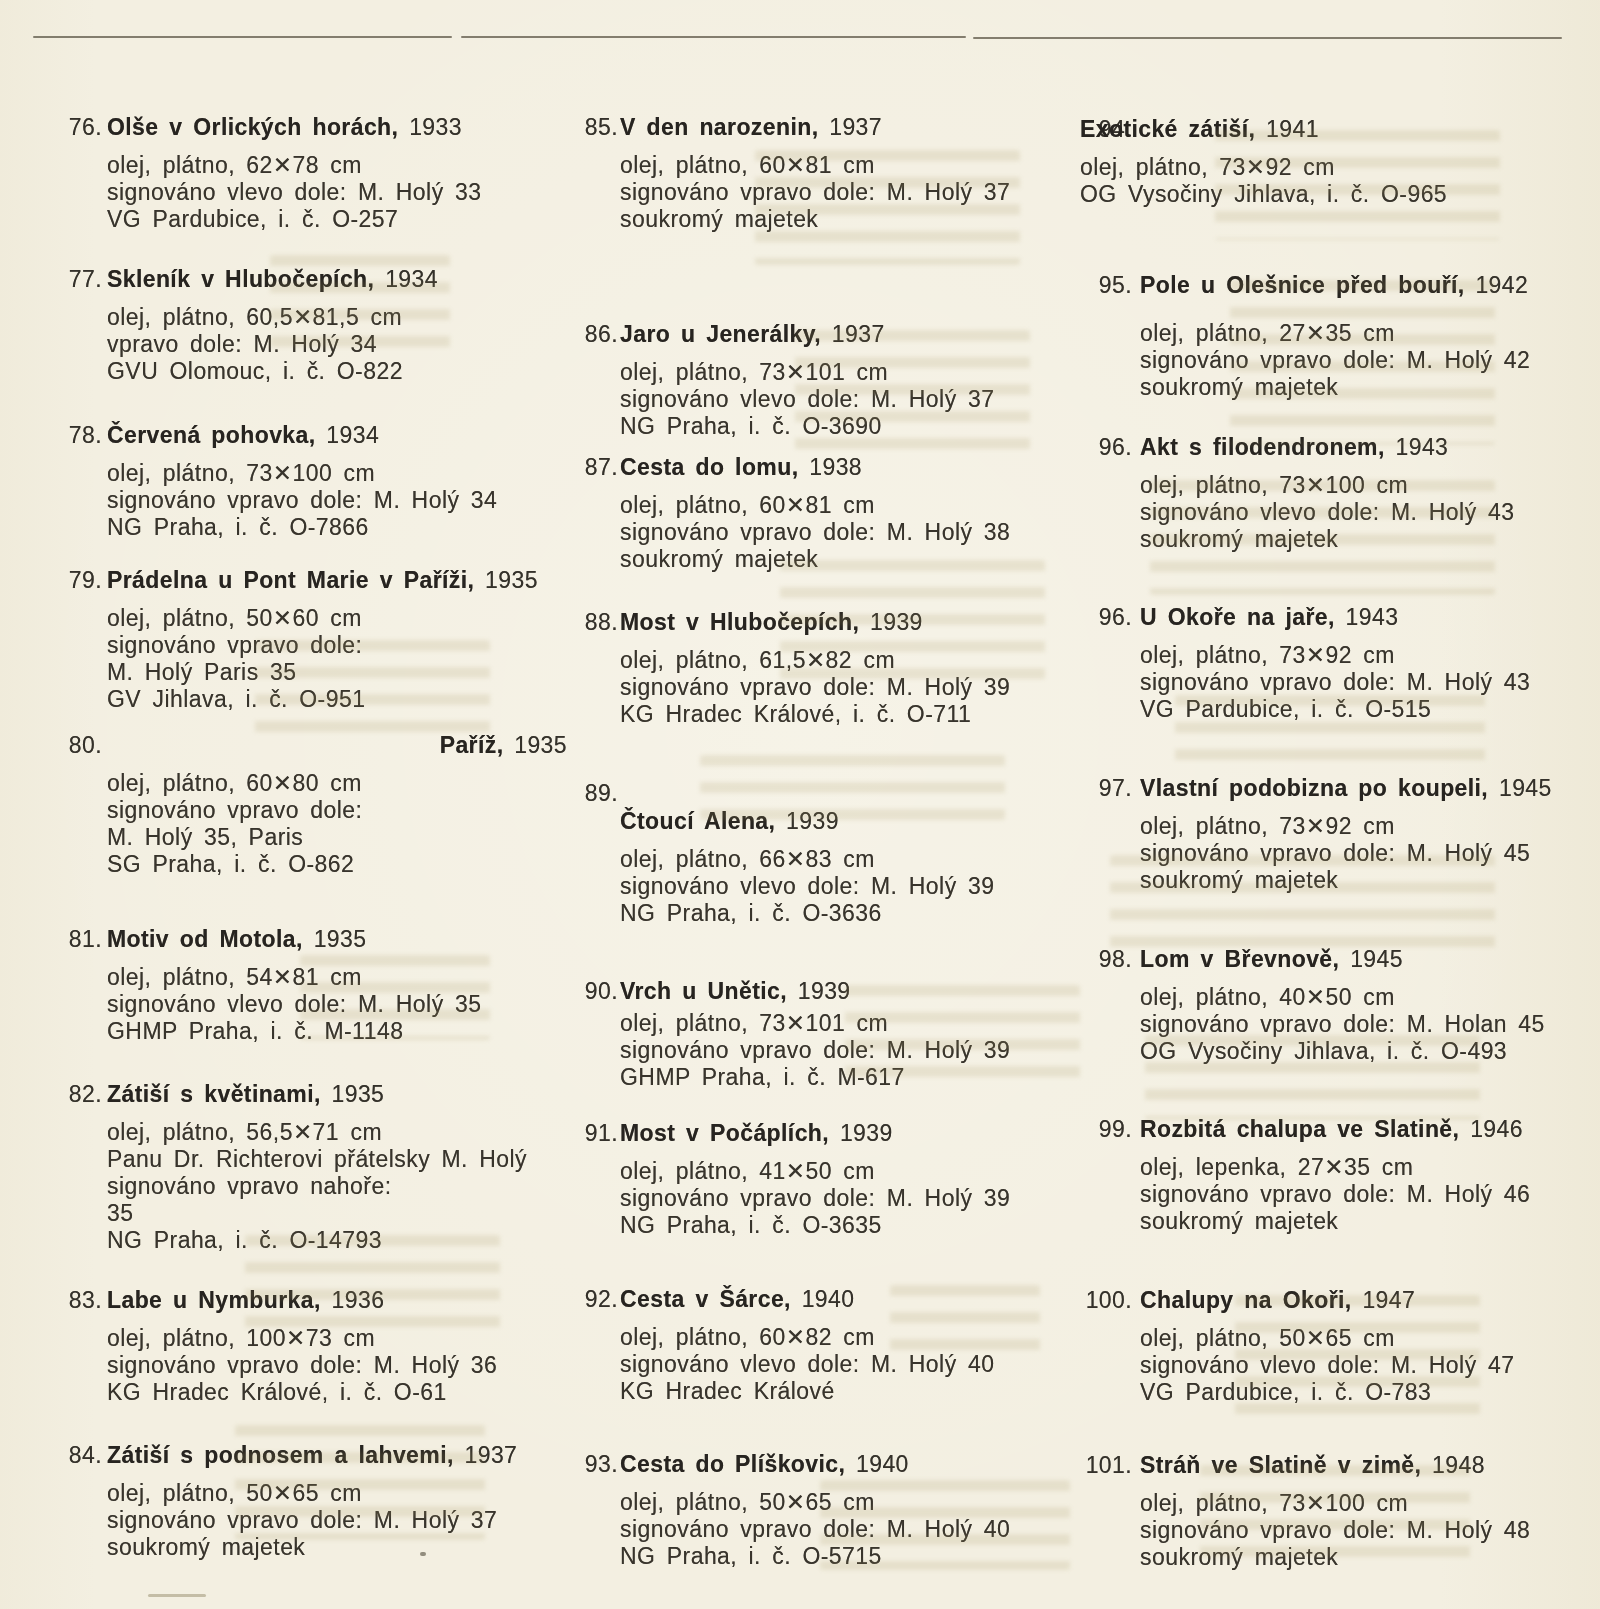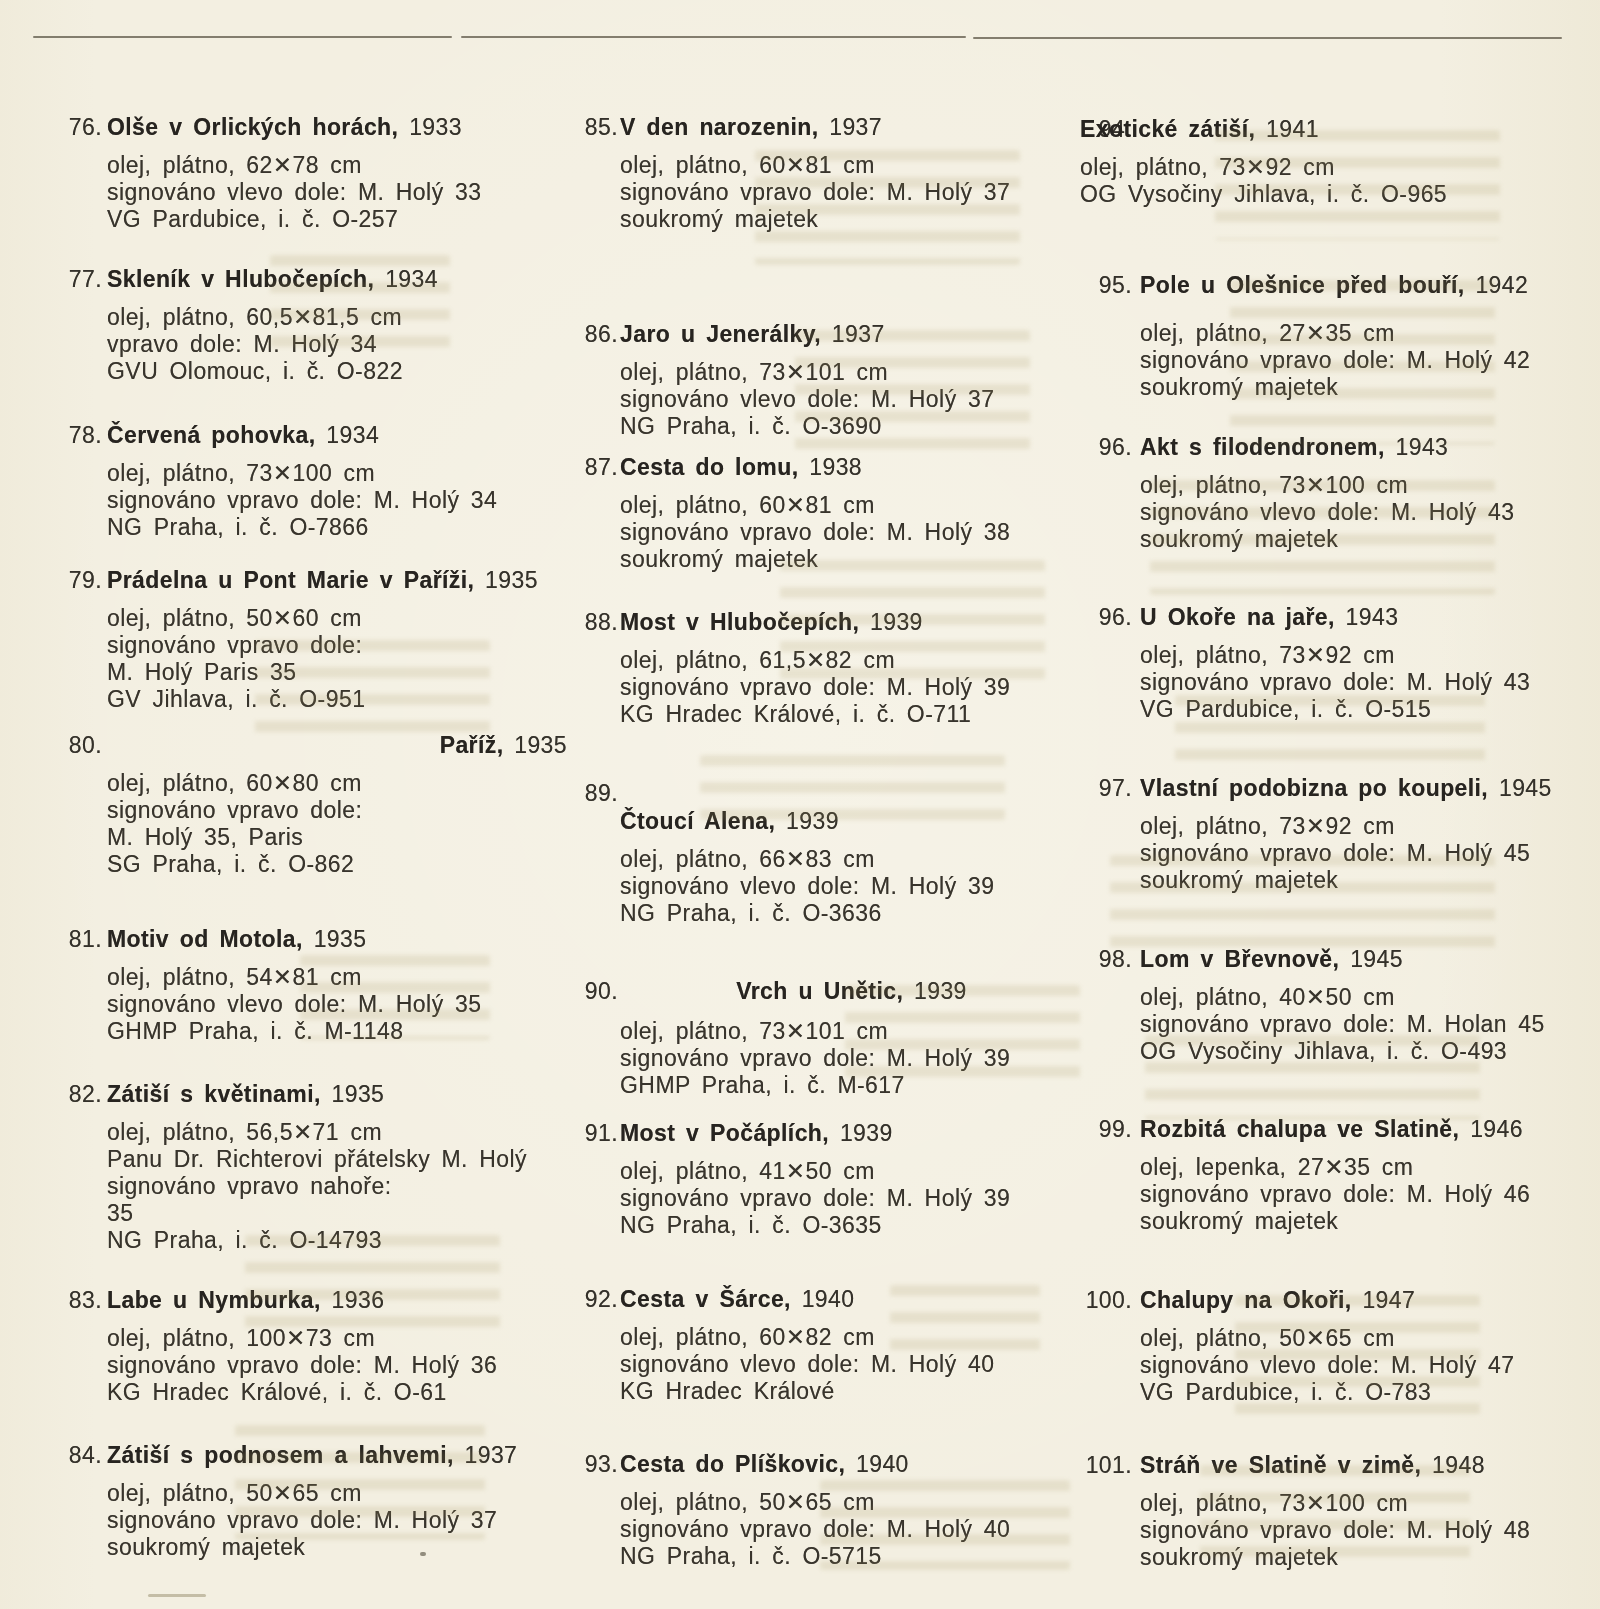--- a/index.html
+++ b/index.html
@@ -208,21 +208,21 @@
           <div class="entry-body" style="margin-left: 42px; margin-top: 28px;">
             <div class="headline" style="margin-bottom: 10px;"><span class="title">Čtoucí Alena,</span> <span class="year">1939</span></div>
             <div class="detail">olej, plátno, 66✕83 cm</div>
             <div class="detail">signováno vlevo dole: M. Holý 39</div>
             <div class="detail">NG Praha, i. č. O-3636</div>
           </div>
         </div>
         <div class="entry" style="top: 976px;">
           <span class="num" style="width: 40px;">90.</span>
           <div class="entry-body" style="margin-left: 42px;">
-            <div class="headline" style="margin-bottom: 12px; text-align: center;"><span class="title">Vrch u Unětic,</span> <span class="year">1939</span></div>
+            <div class="headline" style="margin-bottom: 4px;"><span class="title">Vrch u Unětic,</span> <span class="year">1939</span></div>
             <div class="detail">olej, plátno, 73✕101 cm</div>
             <div class="detail">signováno vpravo dole: M. Holý 39</div>
             <div class="detail">GHMP Praha, i. č. M-617</div>
           </div>
         </div>
         <div class="entry" style="top: 1118px;">
           <span class="num" style="width: 40px;">91.</span>
           <div class="entry-body" style="margin-left: 42px;">
             <div class="headline" style="margin-bottom: 10px;"><span class="title">Most v Počáplích,</span> <span class="year">1939</span></div>
             <div class="detail">olej, plátno, 41✕50 cm</div>

